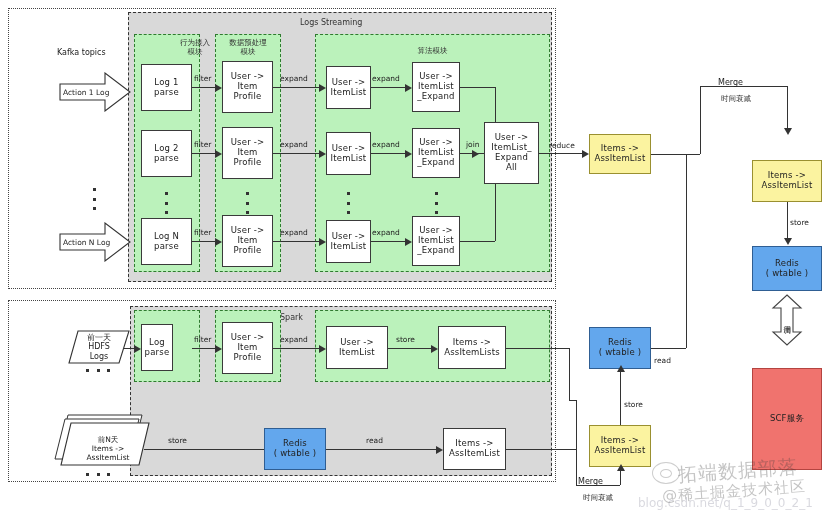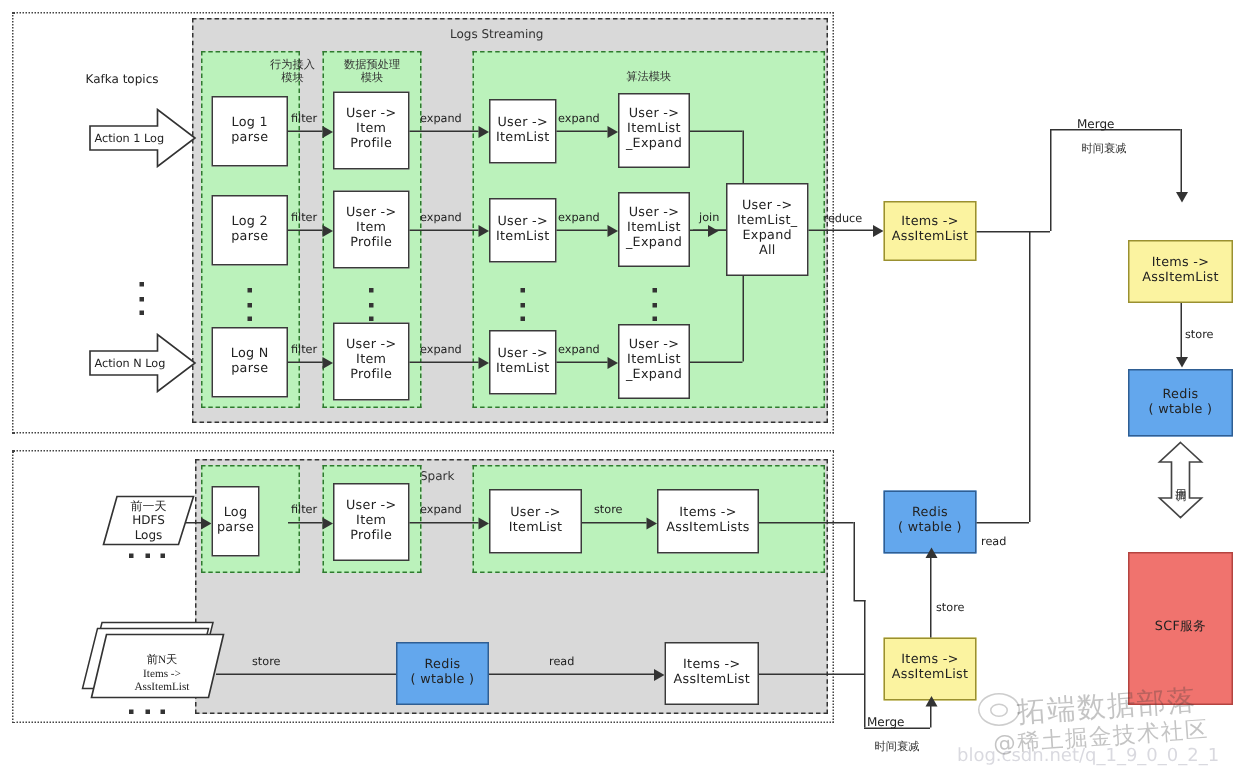--- a/index.html
+++ b/index.html
@@ -369,21 +369,21 @@
   <div class="abs ln-h" style="left:506px;top:348px;width:63px;"></div>
   <div class="abs ln-v" style="left:569px;top:348px;height:52px;"></div>
   <div class="abs ln-h" style="left:569px;top:400px;width:8px;"></div>
 
   <div class="para" style="left:54px;top:414px;width:96px;height:52px;">
     <svg width="96" height="52" viewBox="0 0 96 52">
       <polygon points="14,1 88,1 78,41 4,41" fill="#fff" stroke="#333" stroke-width="1"></polygon>
       <polygon points="11,5 85,5 75,45 1,45" fill="#fff" stroke="#333" stroke-width="1"></polygon>
       <polygon points="17,9 95,9 85,51 7,51" fill="#fff" stroke="#333" stroke-width="1.1"></polygon>
     </svg>
-    <div class="txt" style="padding-left:6px;padding-top:8px;font-size:7.5px;font-family:Liberation Serif, serif;">
+    <div class="txt" style="padding-left:6px;padding-top:8px;font-size:7.5px;">
       <span>前N天</span>
       <span>Items -&gt;</span>
       <span>AssItemList</span>
     </div>
   </div>
   <div class="abs dots" style="flex-direction:row;left:86px;top:472px;width:24px;height:4px;">
       <i></i>
       <i></i>
       <i></i>
     </div>

